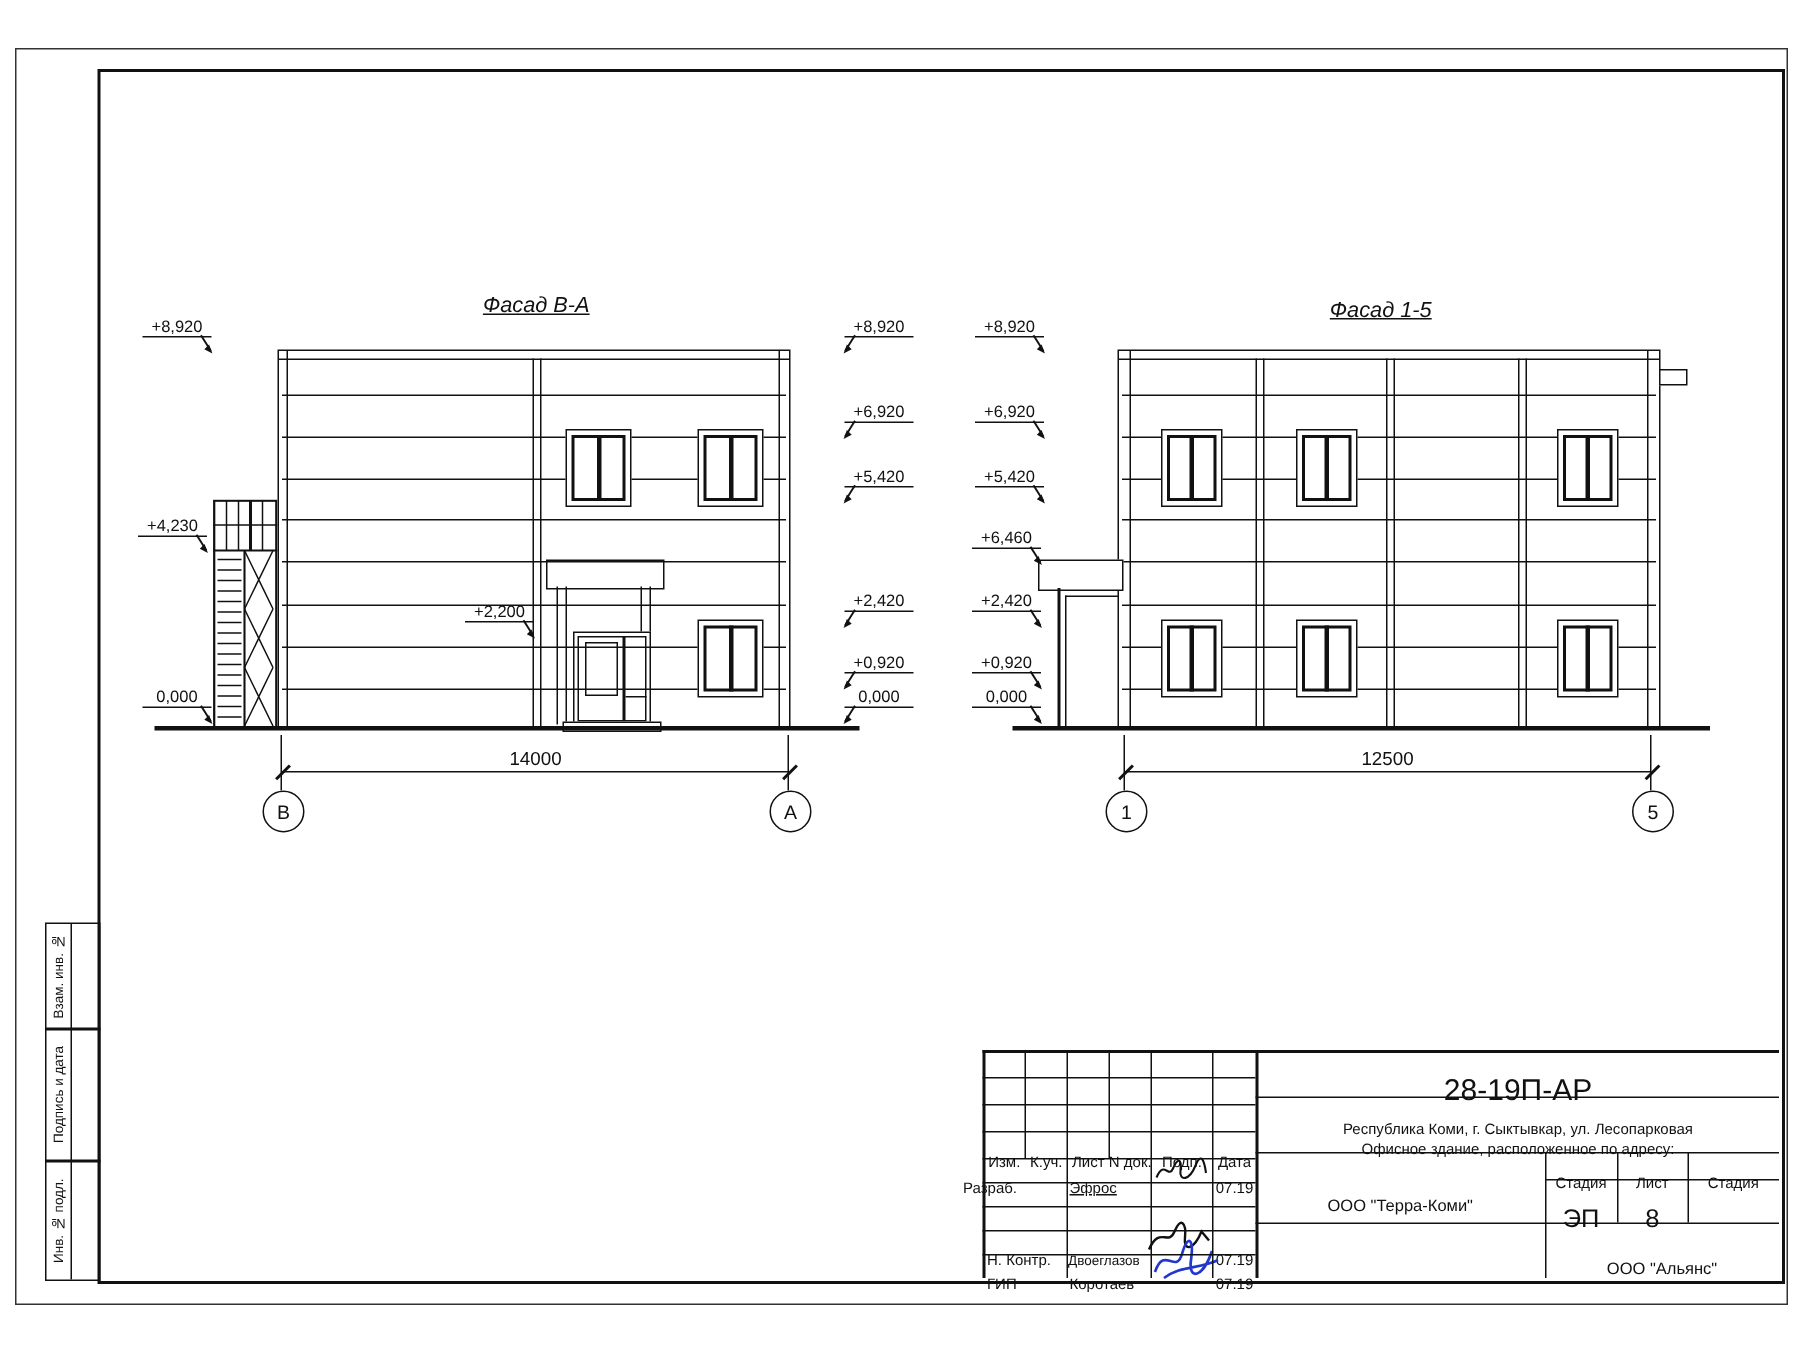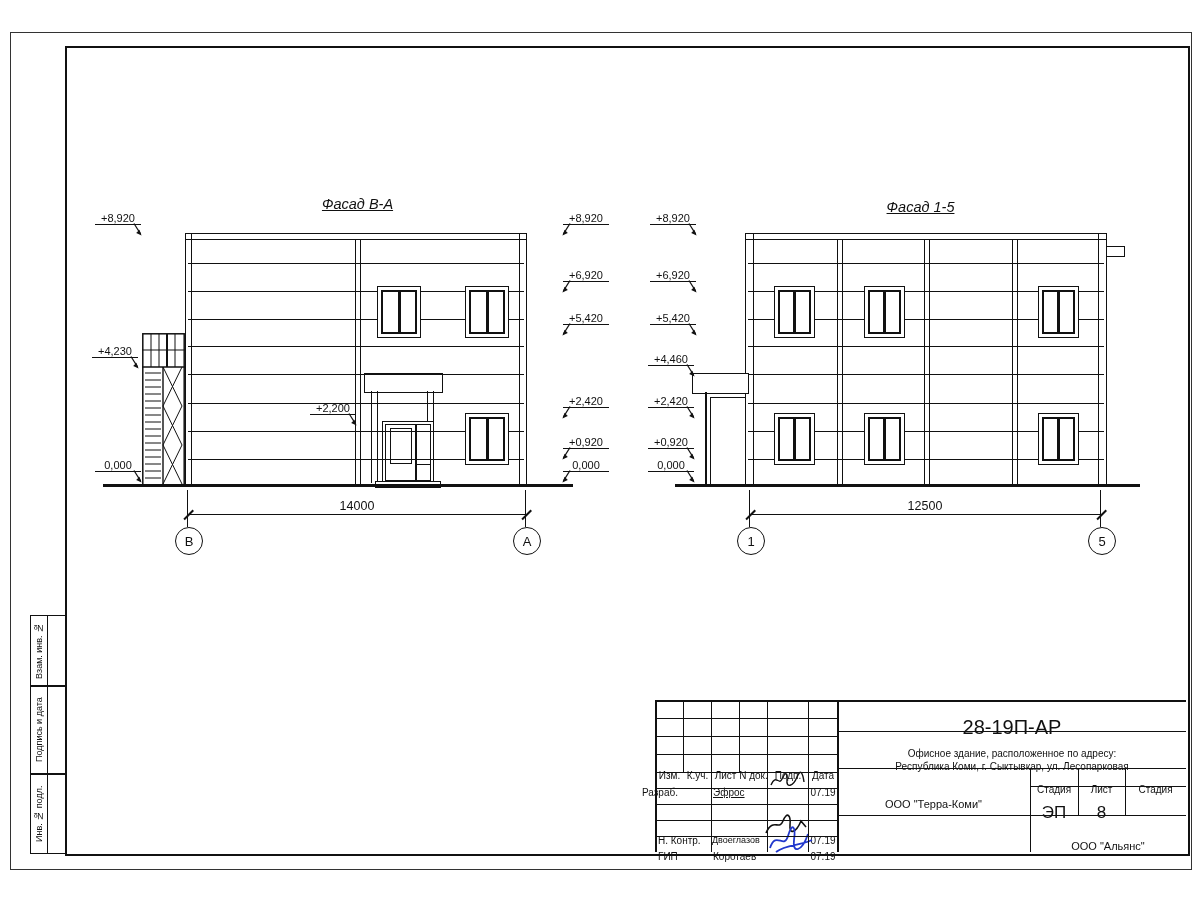--- a/index.html
+++ b/index.html
@@ -203,22 +203,22 @@
   <div class="ext-line" style="left:1100px;top:490px;height:37px;"></div>
   <div class="dim-line" style="left:750px;top:514px;width:351px;"></div>
   <div class="tick" style="left:744px;top:514px;"></div>
   <div class="tick" style="left:1095px;top:514px;"></div>
   <div class="dim-text" style="left:885px;top:499px;width:80px;">12500</div>
   <div class="bubble" style="left:737px;top:527px;">1</div>
   <div class="bubble" style="left:1088px;top:527px;">5</div>
 
   <div class="tb-text big" style="left:838px;top:701px;width:348px;height:29px;">28-19П-АР</div>
   <div class="tb-text small2" style="left:838px;top:732px;width:348px;height:35px;display:block;padding-top:3px;">
+    <div>Республика Коми, г. Сыктывкар, ул. Лесопарковая</div>
     <div>Офисное здание, расположенное по адресу:</div>
-    <div>Республика Коми, г. Сыктывкар, ул. Лесопарковая</div>
   </div>
   <div class="tb-text" style="left:838px;top:769px;width:191px;height:45px;font-size:11px;">ООО "Терра-Коми"</div>
   <div class="tb-text" style="left:1031px;top:769px;width:46px;height:16px;">Стадия</div>
   <div class="tb-text" style="left:1079px;top:769px;width:45px;height:16px;">Лист</div>
   <div class="tb-text" style="left:1126px;top:769px;width:59px;height:16px;">Стадия</div>
   <div class="tb-text mid" style="left:1031px;top:787px;width:46px;height:27px;">ЭП</div>
   <div class="tb-text mid" style="left:1079px;top:787px;width:45px;height:27px;">8</div>
   <div class="tb-text mid" style="left:1126px;top:787px;width:59px;height:27px;"></div>
   <div class="tb-text" style="left:1031px;top:816px;width:154px;height:35px;font-size:11px;">ООО "Альянс"</div>
 
@@ -321,21 +321,21 @@
         <use href="#elevarrow"></use>
       </svg>
     </div>
     <div class="elev" style="left: 650px; top: 311px;">
       <span class="elev-label">+5,420</span>
       <svg width="12" height="14" viewBox="0 0 12 14" class="elev-arrow r">
         <use href="#elevarrow"></use>
       </svg>
     </div>
     <div class="elev" style="left: 648px; top: 352px;">
-      <span class="elev-label">+4,460</span>
+      <span class="elev-label">+6,460</span>
       <svg width="12" height="14" viewBox="0 0 12 14" class="elev-arrow r">
         <use href="#elevarrow"></use>
       </svg>
     </div>
     <div class="elev" style="left: 648px; top: 394px;">
       <span class="elev-label">+2,420</span>
       <svg width="12" height="14" viewBox="0 0 12 14" class="elev-arrow r">
         <use href="#elevarrow"></use>
       </svg>
     </div>

